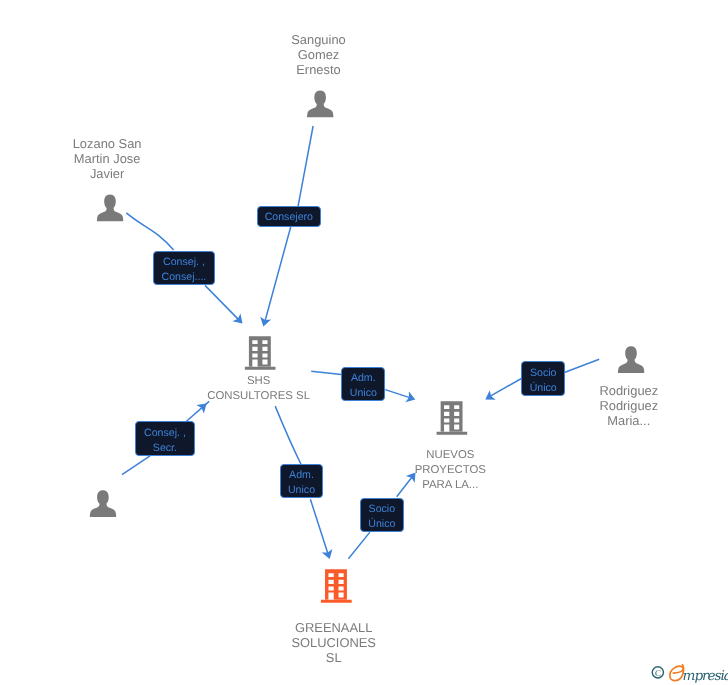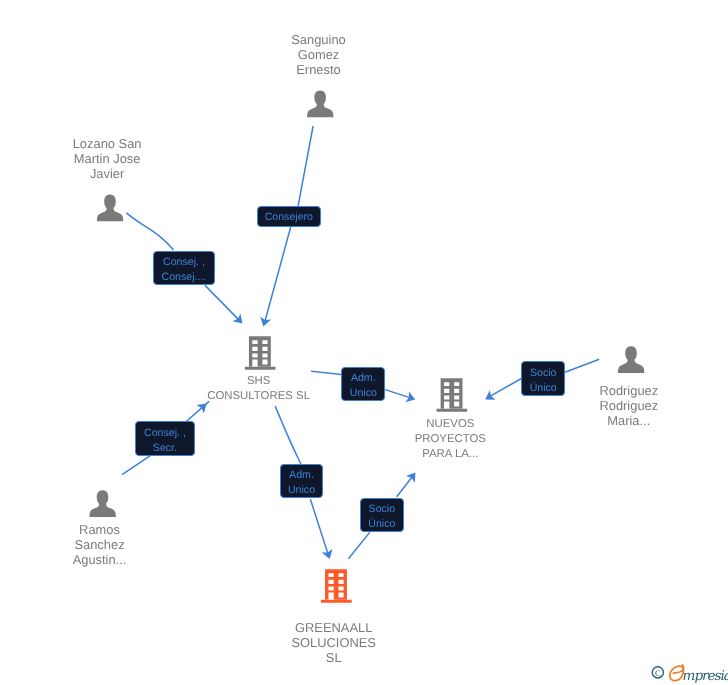--- a/index.html
+++ b/index.html
@@ -64,43 +64,40 @@
 Martin Jose
 Javier</div>
       </div>
       <div class="node below" style="left: 260.6px; top: 336px;">
         <div class="ico"><svg width="31" height="35" viewBox="0 0 31 35">
             <path fill="#7a7a7a" fill-rule="evenodd" d="M4.3 0.2 h21.9 v30.8 h-21.9 z M0 30.8 h31.2 v2.9 h-31.2 z M7.7 4.3 h5.3 v3.6 h-5.3 z M7.7 10.7 h5.3 v4.2 h-5.3 z M7.7 17.5 h5.3 v4.0 h-5.3 z M7.7 23.5 h5.3 v7.5 h-5.3 z M17.8 4.3 h5.1 v3.6 h-5.1 z M17.8 10.7 h5.1 v4.2 h-5.1 z M17.8 17.5 h5.1 v4.0 h-5.1 z M17.8 23.5 h5.1 v5.0 h-5.1 z"></path>
           </svg></div>
         <div class="label" style="position: relative; left: -2px; font-size: 11.4px; line-height: 14.4px; margin-top: 3.1px;">SHS
 CONSULTORES SL</div>
       </div>
-      <div class="node below" style="left: 452.3px; top: 378px;">
+      <div class="node below" style="left: 452.3px; top: 401px; gap: 8px;">
         <div class="ico"><svg width="31" height="35" viewBox="0 0 31 35">
             <path fill="#7a7a7a" fill-rule="evenodd" d="M4.3 0.2 h21.9 v30.8 h-21.9 z M0 30.8 h31.2 v2.9 h-31.2 z M7.7 4.3 h5.3 v3.6 h-5.3 z M7.7 10.7 h5.3 v4.2 h-5.3 z M7.7 17.5 h5.3 v4.0 h-5.3 z M7.7 23.5 h5.3 v7.5 h-5.3 z M17.8 4.3 h5.1 v3.6 h-5.1 z M17.8 10.7 h5.1 v4.2 h-5.1 z M17.8 17.5 h5.1 v4.0 h-5.1 z M17.8 23.5 h5.1 v5.0 h-5.1 z"></path>
           </svg></div>
         <div class="label" style="position: relative; left: -2px; font-size: 11.4px; line-height: 15px; margin-top: 3.5px;">NUEVOS
 PROYECTOS
 PARA LA...</div>
       </div>
       <div class="node below" style="left: 631.3px; top: 346px;">
         <div class="ico"><svg width="27" height="28" viewBox="0 0 27 28">
             <path fill="#7a7a7a" d="M13.4 0.3 C9.8 0.3 7.6 2.9 7.6 7.3 C7.6 11.5 9.7 15.3 13.4 15.3 C17.1 15.3 19.2 11.5 19.2 7.3 C19.2 2.9 17.0 0.3 13.4 0.3 ZM10.1 12.6 C10.1 15.8 9.5 16.9 7.1 17.7 C3.6 18.9 1.6 20.0 0.9 22.2 C0.4 23.6 0.3 25.4 0.2 26.9 L26.8 26.9 C26.7 25.4 26.6 23.6 26.1 22.2 C25.4 20.0 23.4 18.9 19.9 17.7 C17.5 16.9 16.9 15.8 16.9 12.6 Z"></path>
           </svg></div>
         <div class="label" style="position: relative; left: -2.5px; margin-top: 10px;">Rodriguez
 Rodriguez
 Maria...</div>
       </div>
       <div class="node below" style="left: 102.5px; top: 490px;">
         <div class="ico"><svg width="27" height="28" viewBox="0 0 27 28">
             <path fill="#7a7a7a" d="M13.4 0.3 C9.8 0.3 7.6 2.9 7.6 7.3 C7.6 11.5 9.7 15.3 13.4 15.3 C17.1 15.3 19.2 11.5 19.2 7.3 C19.2 2.9 17.0 0.3 13.4 0.3 ZM10.1 12.6 C10.1 15.8 9.5 16.9 7.1 17.7 C3.6 18.9 1.6 20.0 0.9 22.2 C0.4 23.6 0.3 25.4 0.2 26.9 L26.8 26.9 C26.7 25.4 26.6 23.6 26.1 22.2 C25.4 20.0 23.4 18.9 19.9 17.7 C17.5 16.9 16.9 15.8 16.9 12.6 Z"></path>
           </svg></div>
-        <div class="label" style="position: relative; left: -3px; margin-top: 4.9px;">Ramos
-Sanchez
-Agustin...</div>
       </div>
       <div class="node below" style="left: 335.9px; top: 569px;">
         <div class="ico"><svg width="31" height="35" viewBox="0 0 31 35">
             <path fill="#fb5a29" fill-rule="evenodd" d="M4.3 0.2 h21.9 v30.8 h-21.9 z M0 30.8 h31.2 v2.9 h-31.2 z M7.7 4.3 h5.3 v3.6 h-5.3 z M7.7 10.7 h5.3 v4.2 h-5.3 z M7.7 17.5 h5.3 v4.0 h-5.3 z M7.7 23.5 h5.3 v7.5 h-5.3 z M17.8 4.3 h5.1 v3.6 h-5.1 z M17.8 10.7 h5.1 v4.2 h-5.1 z M17.8 17.5 h5.1 v4.0 h-5.1 z M17.8 23.5 h5.1 v5.0 h-5.1 z"></path>
           </svg></div>
         <div class="label" style="position: relative; left: -2.2px; margin-top: 17px;">GREENAALL
 SOLUCIONES
 SL</div>
       </div>
     </div>

